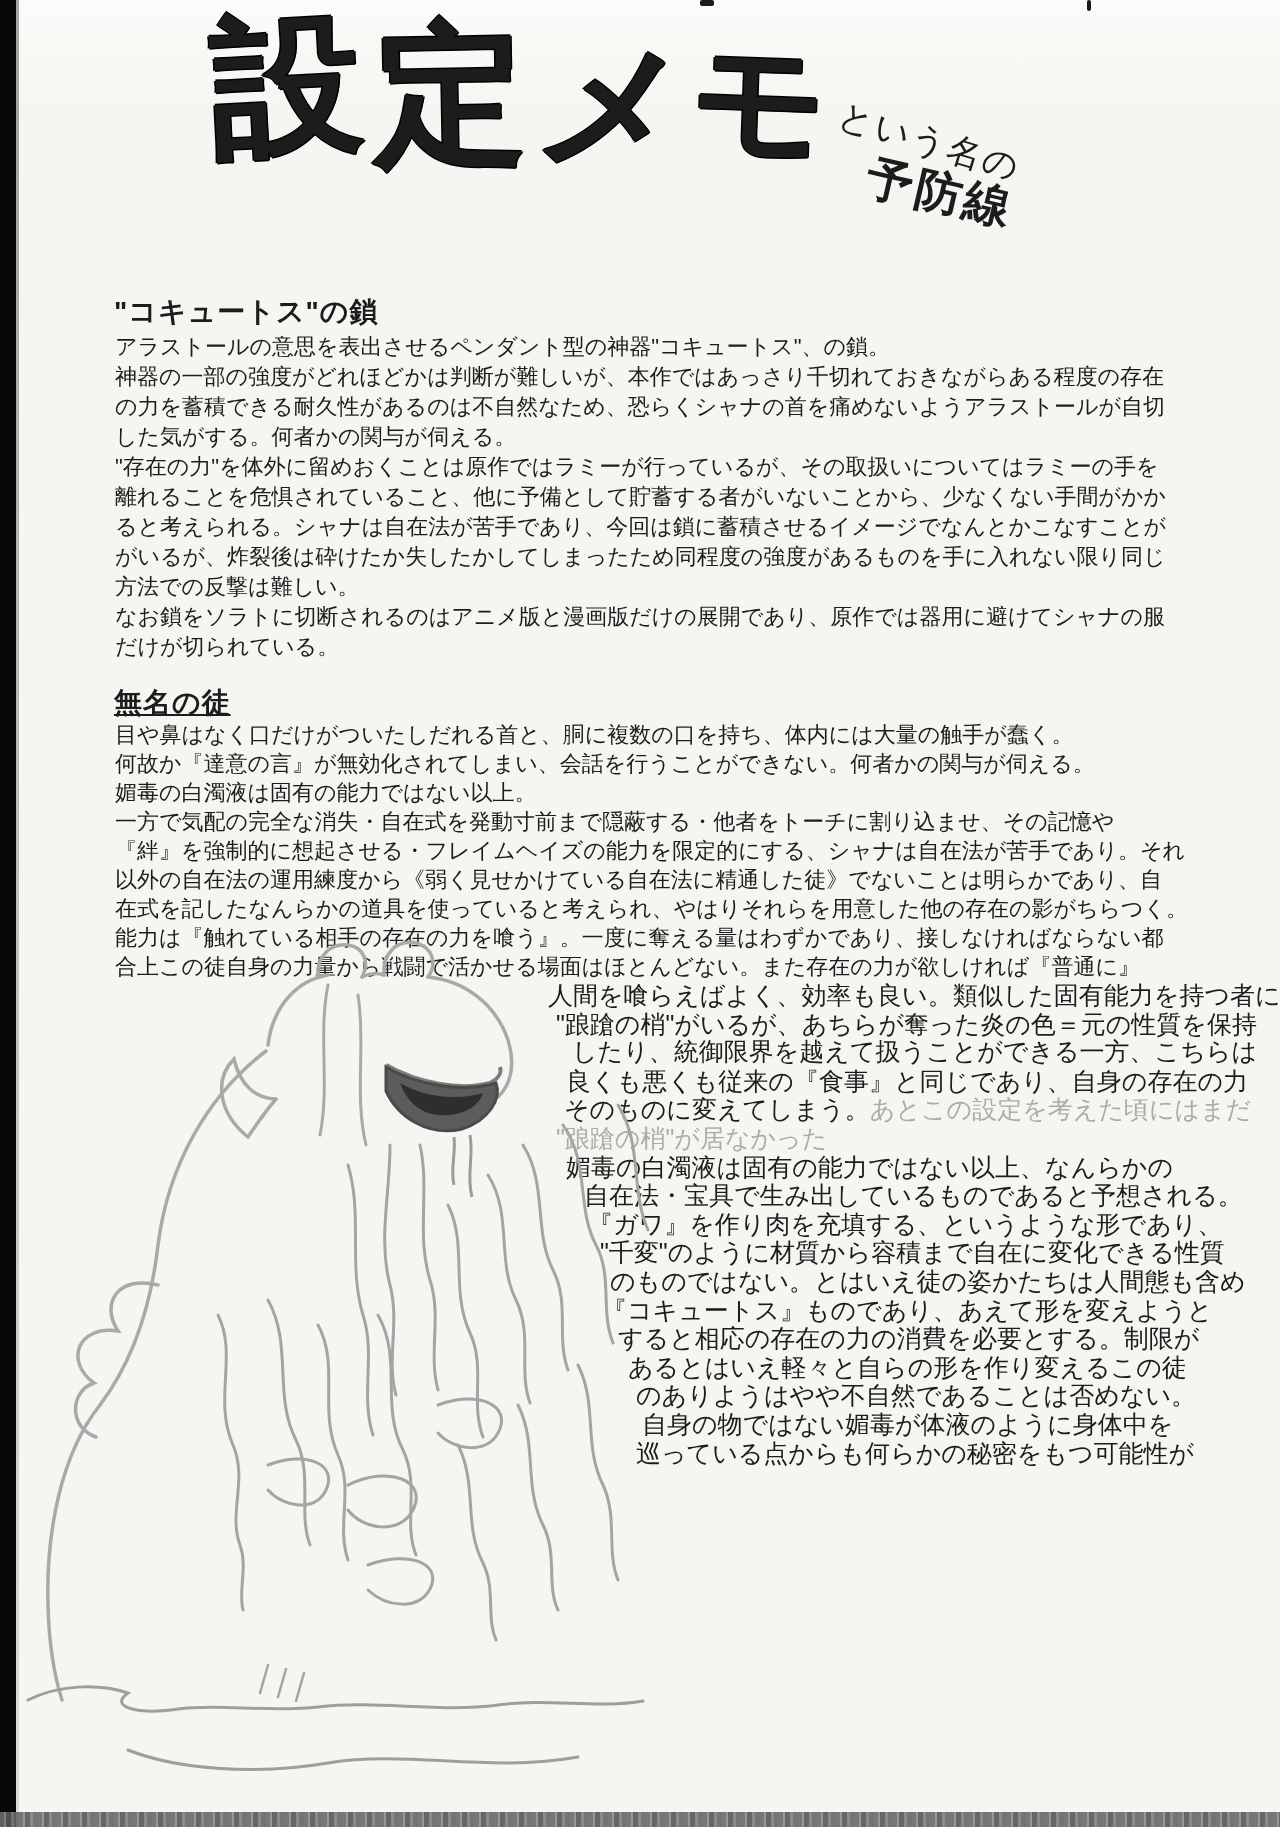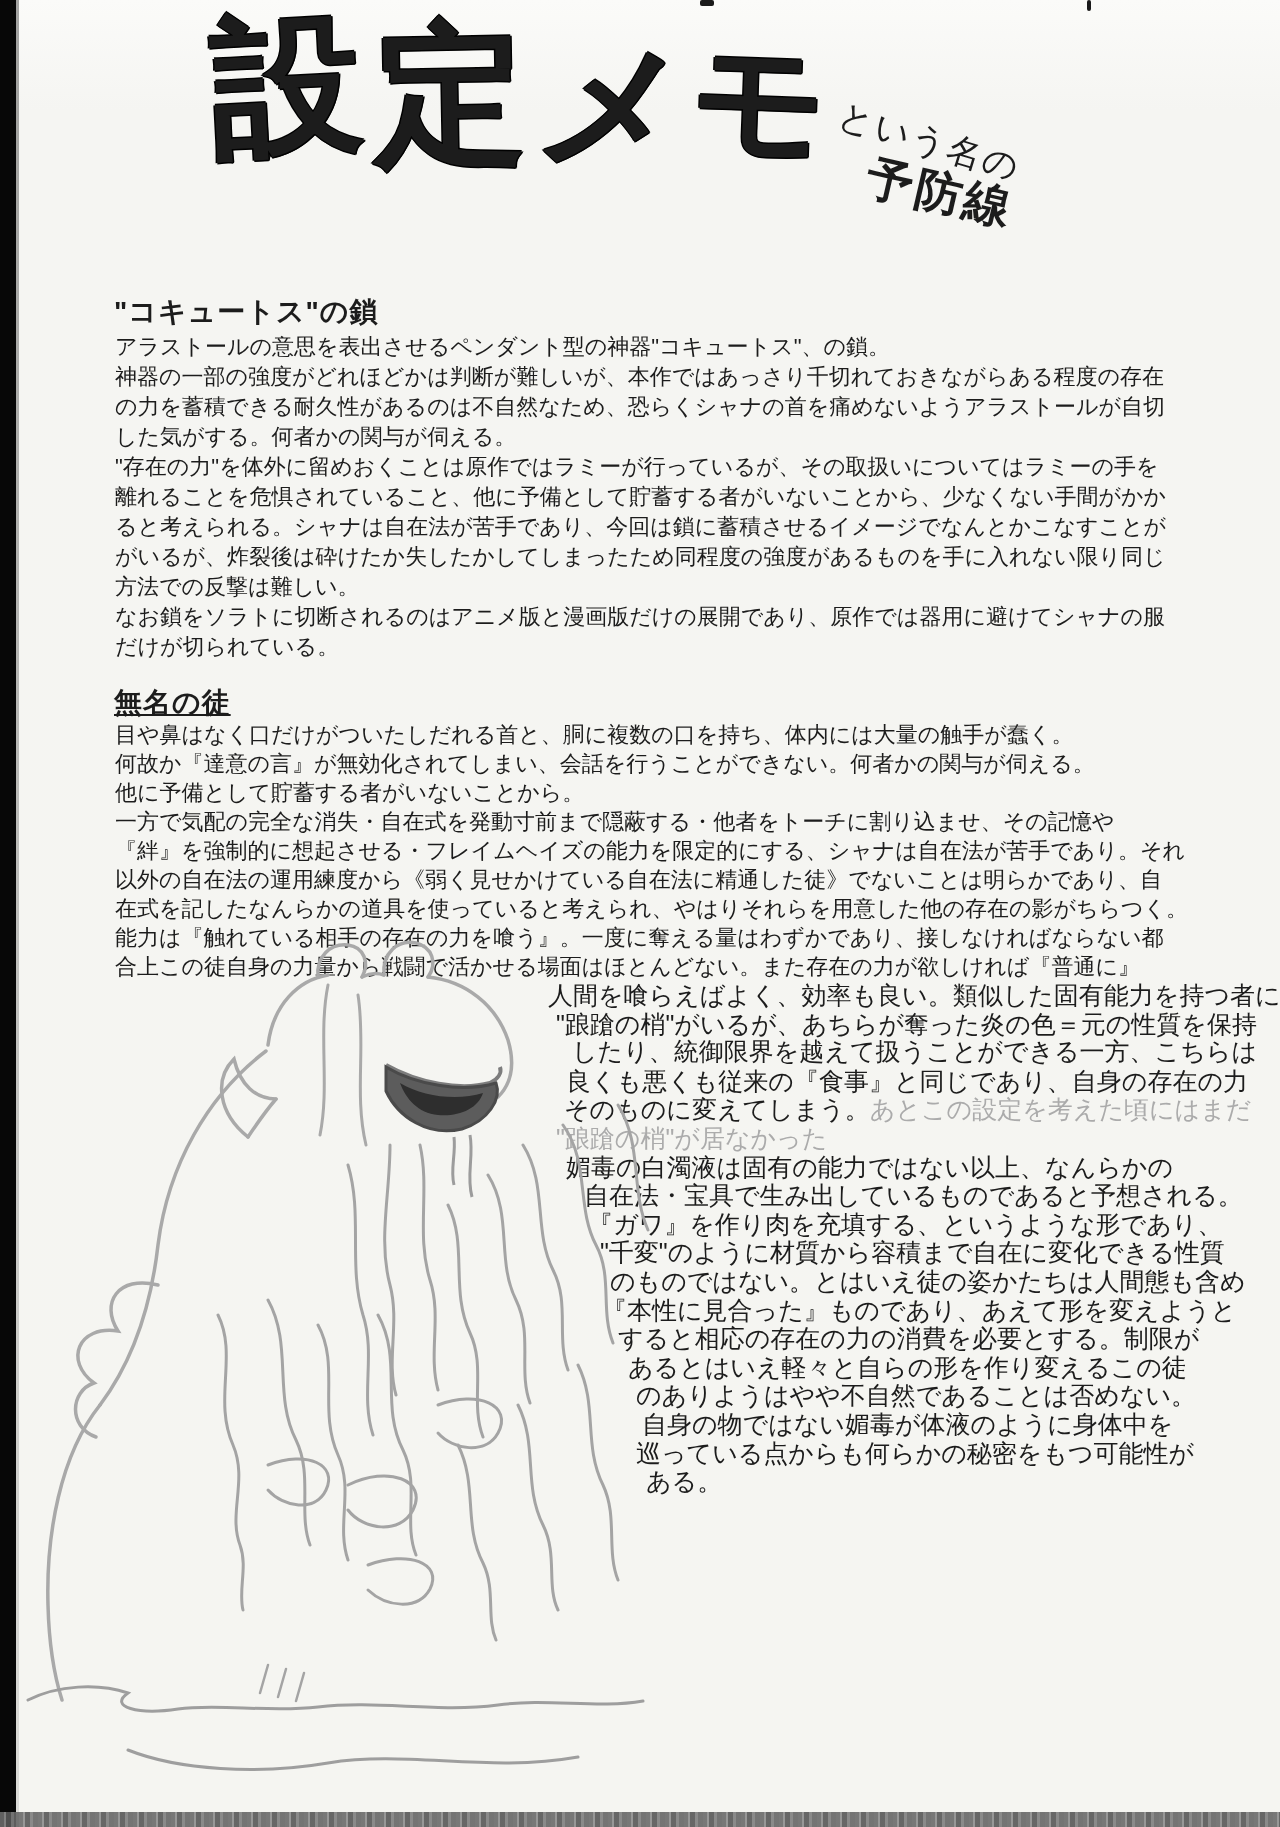--- a/index.html
+++ b/index.html
@@ -67,48 +67,47 @@
     <div class="tline">がいるが、炸裂後は砕けたか失したかしてしまったため同程度の強度があるものを手に入れない限り同じ</div>
     <div class="tline">方法での反撃は難しい。</div>
     <div class="tline">なお鎖をソラトに切断されるのはアニメ版と漫画版だけの展開であり、原作では器用に避けてシャナの服</div>
     <div class="tline">だけが切られている。</div>
   </div>
 
   <div class="sec-heading" style="top:684px;text-decoration:underline;">無名の徒</div>
   <div class="body-block b2">
     <div class="tline">目や鼻はなく口だけがついたしだれる首と、胴に複数の口を持ち、体内には大量の触手が蠢く。</div>
     <div class="tline">何故か『達意の言』が無効化されてしまい、会話を行うことができない。何者かの関与が伺える。</div>
-    <div class="tline">他に予備として貯蓄する者がいないことから。</div>
+    <div class="tline">媚毒の白濁液は固有の能力ではない以上。</div>
     <div class="tline">一方で気配の完全な消失・自在式を発動寸前まで隠蔽する・他者をトーチに割り込ませ、その記憶や</div>
     <div class="tline">『絆』を強制的に想起させる・フレイムヘイズの能力を限定的にする、シャナは自在法が苦手であり。それ</div>
     <div class="tline">以外の自在法の運用練度から《弱く見せかけている自在法に精通した徒》でないことは明らかであり、自</div>
     <div class="tline">在式を記したなんらかの道具を使っていると考えられ、やはりそれらを用意した他の存在の影がちらつく。</div>
     <div class="tline">能力は『触れている相手の存在の力を喰う』。一度に奪える量はわずかであり、接しなければならない都</div>
     <div class="tline">合上この徒自身の力量から戦闘で活かせる場面はほとんどない。また存在の力が欲しければ『普通に』</div>
   </div>
 
   <div class="wrapped">
     <div class="tline" style="margin-left:548px;"><span>人間を喰らえばよく、効率も良い。類似した固有能力を持つ者に</span></div>
     <div class="tline" style="margin-left:556px;"><span>"踉蹌の梢"がいるが、あちらが奪った炎の色＝元の性質を保持</span></div>
     <div class="tline" style="margin-left:572px;font-family:Liberation Serif, serif;"><span>したり、統御限界を越えて扱うことができる一方、こちらは</span></div>
     <div class="tline" style="margin-left:566px;"><span>良くも悪くも従来の『食事』と同じであり、自身の存在の力</span></div>
     <div class="tline" style="margin-left:564px;"><span>そのものに変えてしまう。</span><span class="gray">あとこの設定を考えた頃にはまだ</span></div>
     <div class="tline gray" style="margin-left:556px;"><span>"踉蹌の梢"が居なかった</span></div>
     <div class="tline" style="margin-left:566px;"><span>媚毒の白濁液は固有の能力ではない以上、なんらかの</span></div>
     <div class="tline" style="margin-left:584px;"><span>自在法・宝具で生み出しているものであると予想される。</span></div>
     <div class="tline" style="margin-left:588px;"><span>『ガワ』を作り肉を充填する、というような形であり、</span></div>
     <div class="tline" style="margin-left:600px;"><span>"千変"のように材質から容積まで自在に変化できる性質</span></div>
     <div class="tline" style="margin-left:610px;"><span>のものではない。とはいえ徒の姿かたちは人間態も含め</span></div>
-    <div class="tline" style="margin-left:602px;"><span>『本性に見合った』ものであり、あえて形を変えようと</span></div>
+    <div class="tline" style="margin-left:602px;"><span>『コキュートス』ものであり、あえて形を変えようと</span></div>
     <div class="tline" style="margin-left:618px;"><span>すると相応の存在の力の消費を必要とする。制限が</span></div>
     <div class="tline" style="margin-left:628px;"><span>あるとはいえ軽々と自らの形を作り変えるこの徒</span></div>
     <div class="tline" style="margin-left:636px;"><span>のありようはやや不自然であることは否めない。</span></div>
     <div class="tline" style="margin-left:642px;"><span>自身の物ではない媚毒が体液のように身体中を</span></div>
     <div class="tline" style="margin-left:636px;"><span>巡っている点からも何らかの秘密をもつ可能性が</span></div>
-    <div class="tline" style="margin-left:646px;"><span>ある。</span></div>
   </div>
 
   <svg class="sketch" viewBox="0 0 640 940" fill="none">
     <g stroke="#a9a9a9" stroke-width="3.5" stroke-linecap="round">
 
       <path d="M250 200 C255 160 280 135 310 130"></path>
       <path d="M300 132 C298 112 312 98 330 100 C346 102 352 118 344 132"></path>
       <path d="M344 132 C352 128 360 128 366 130"></path>
       <path d="M366 130 C364 108 380 94 398 98 C414 102 420 118 410 132"></path>
       <path d="M410 132 C448 136 478 160 490 195 C498 222 492 240 480 252"></path>

